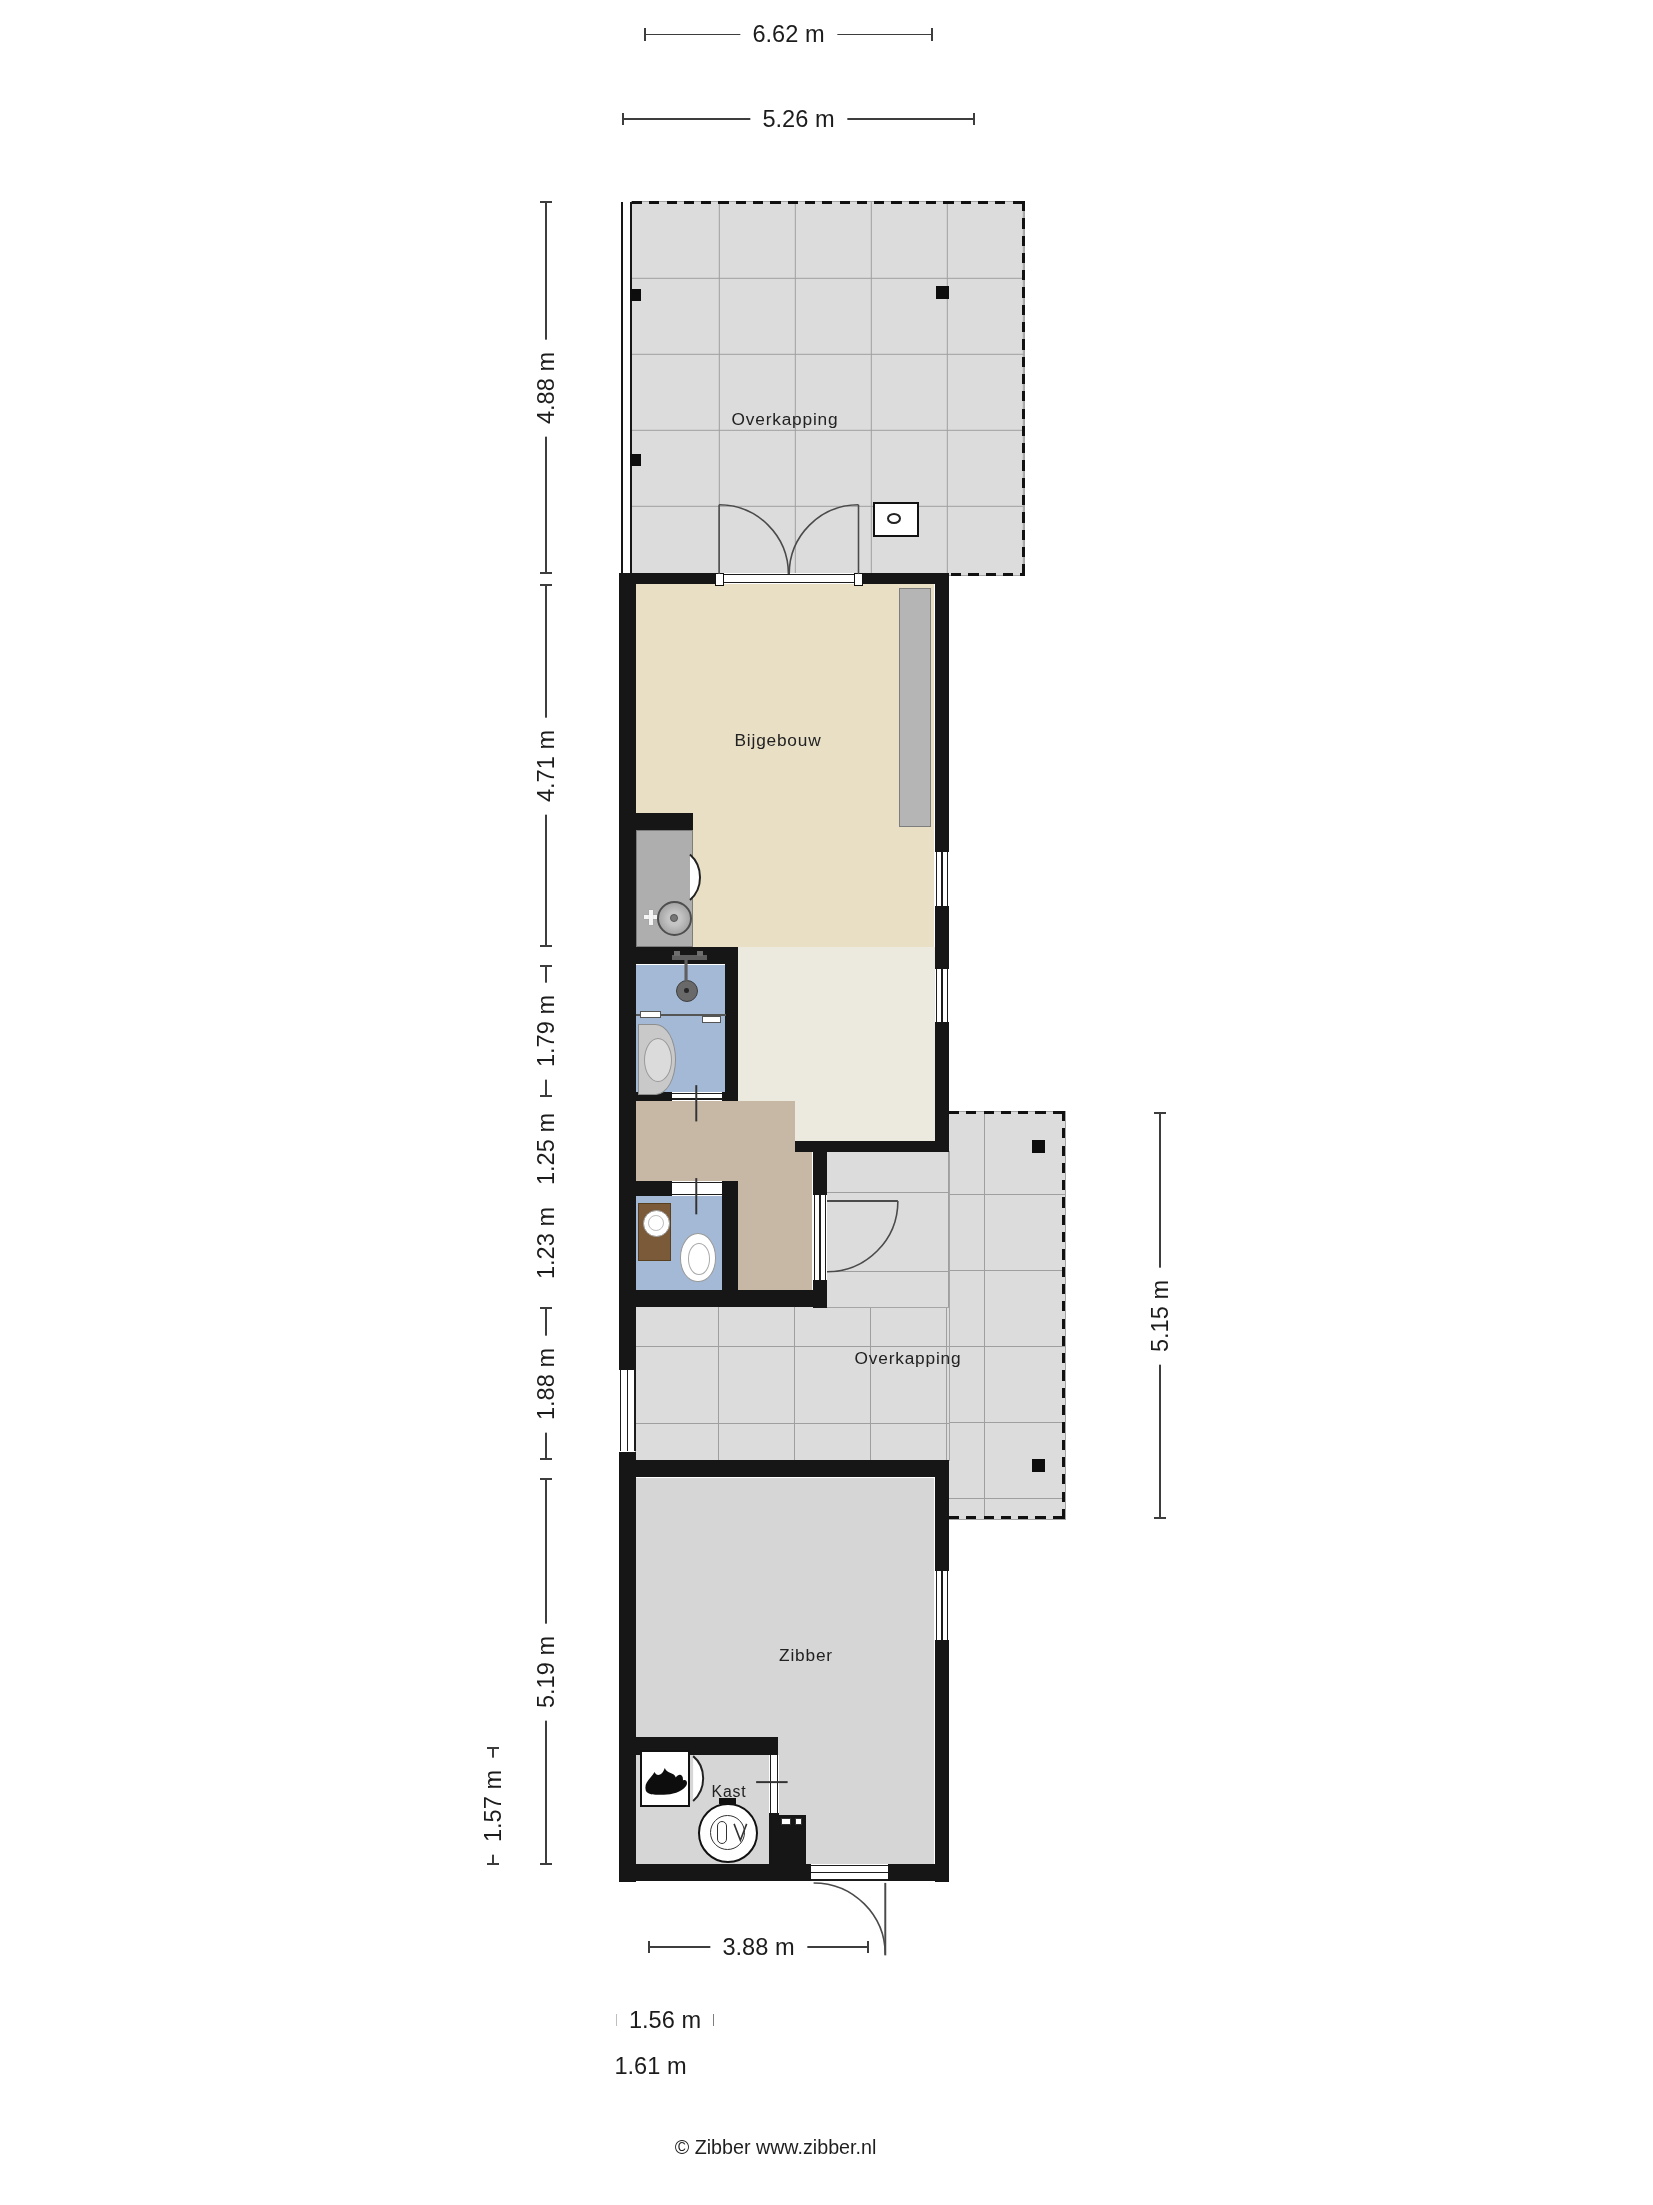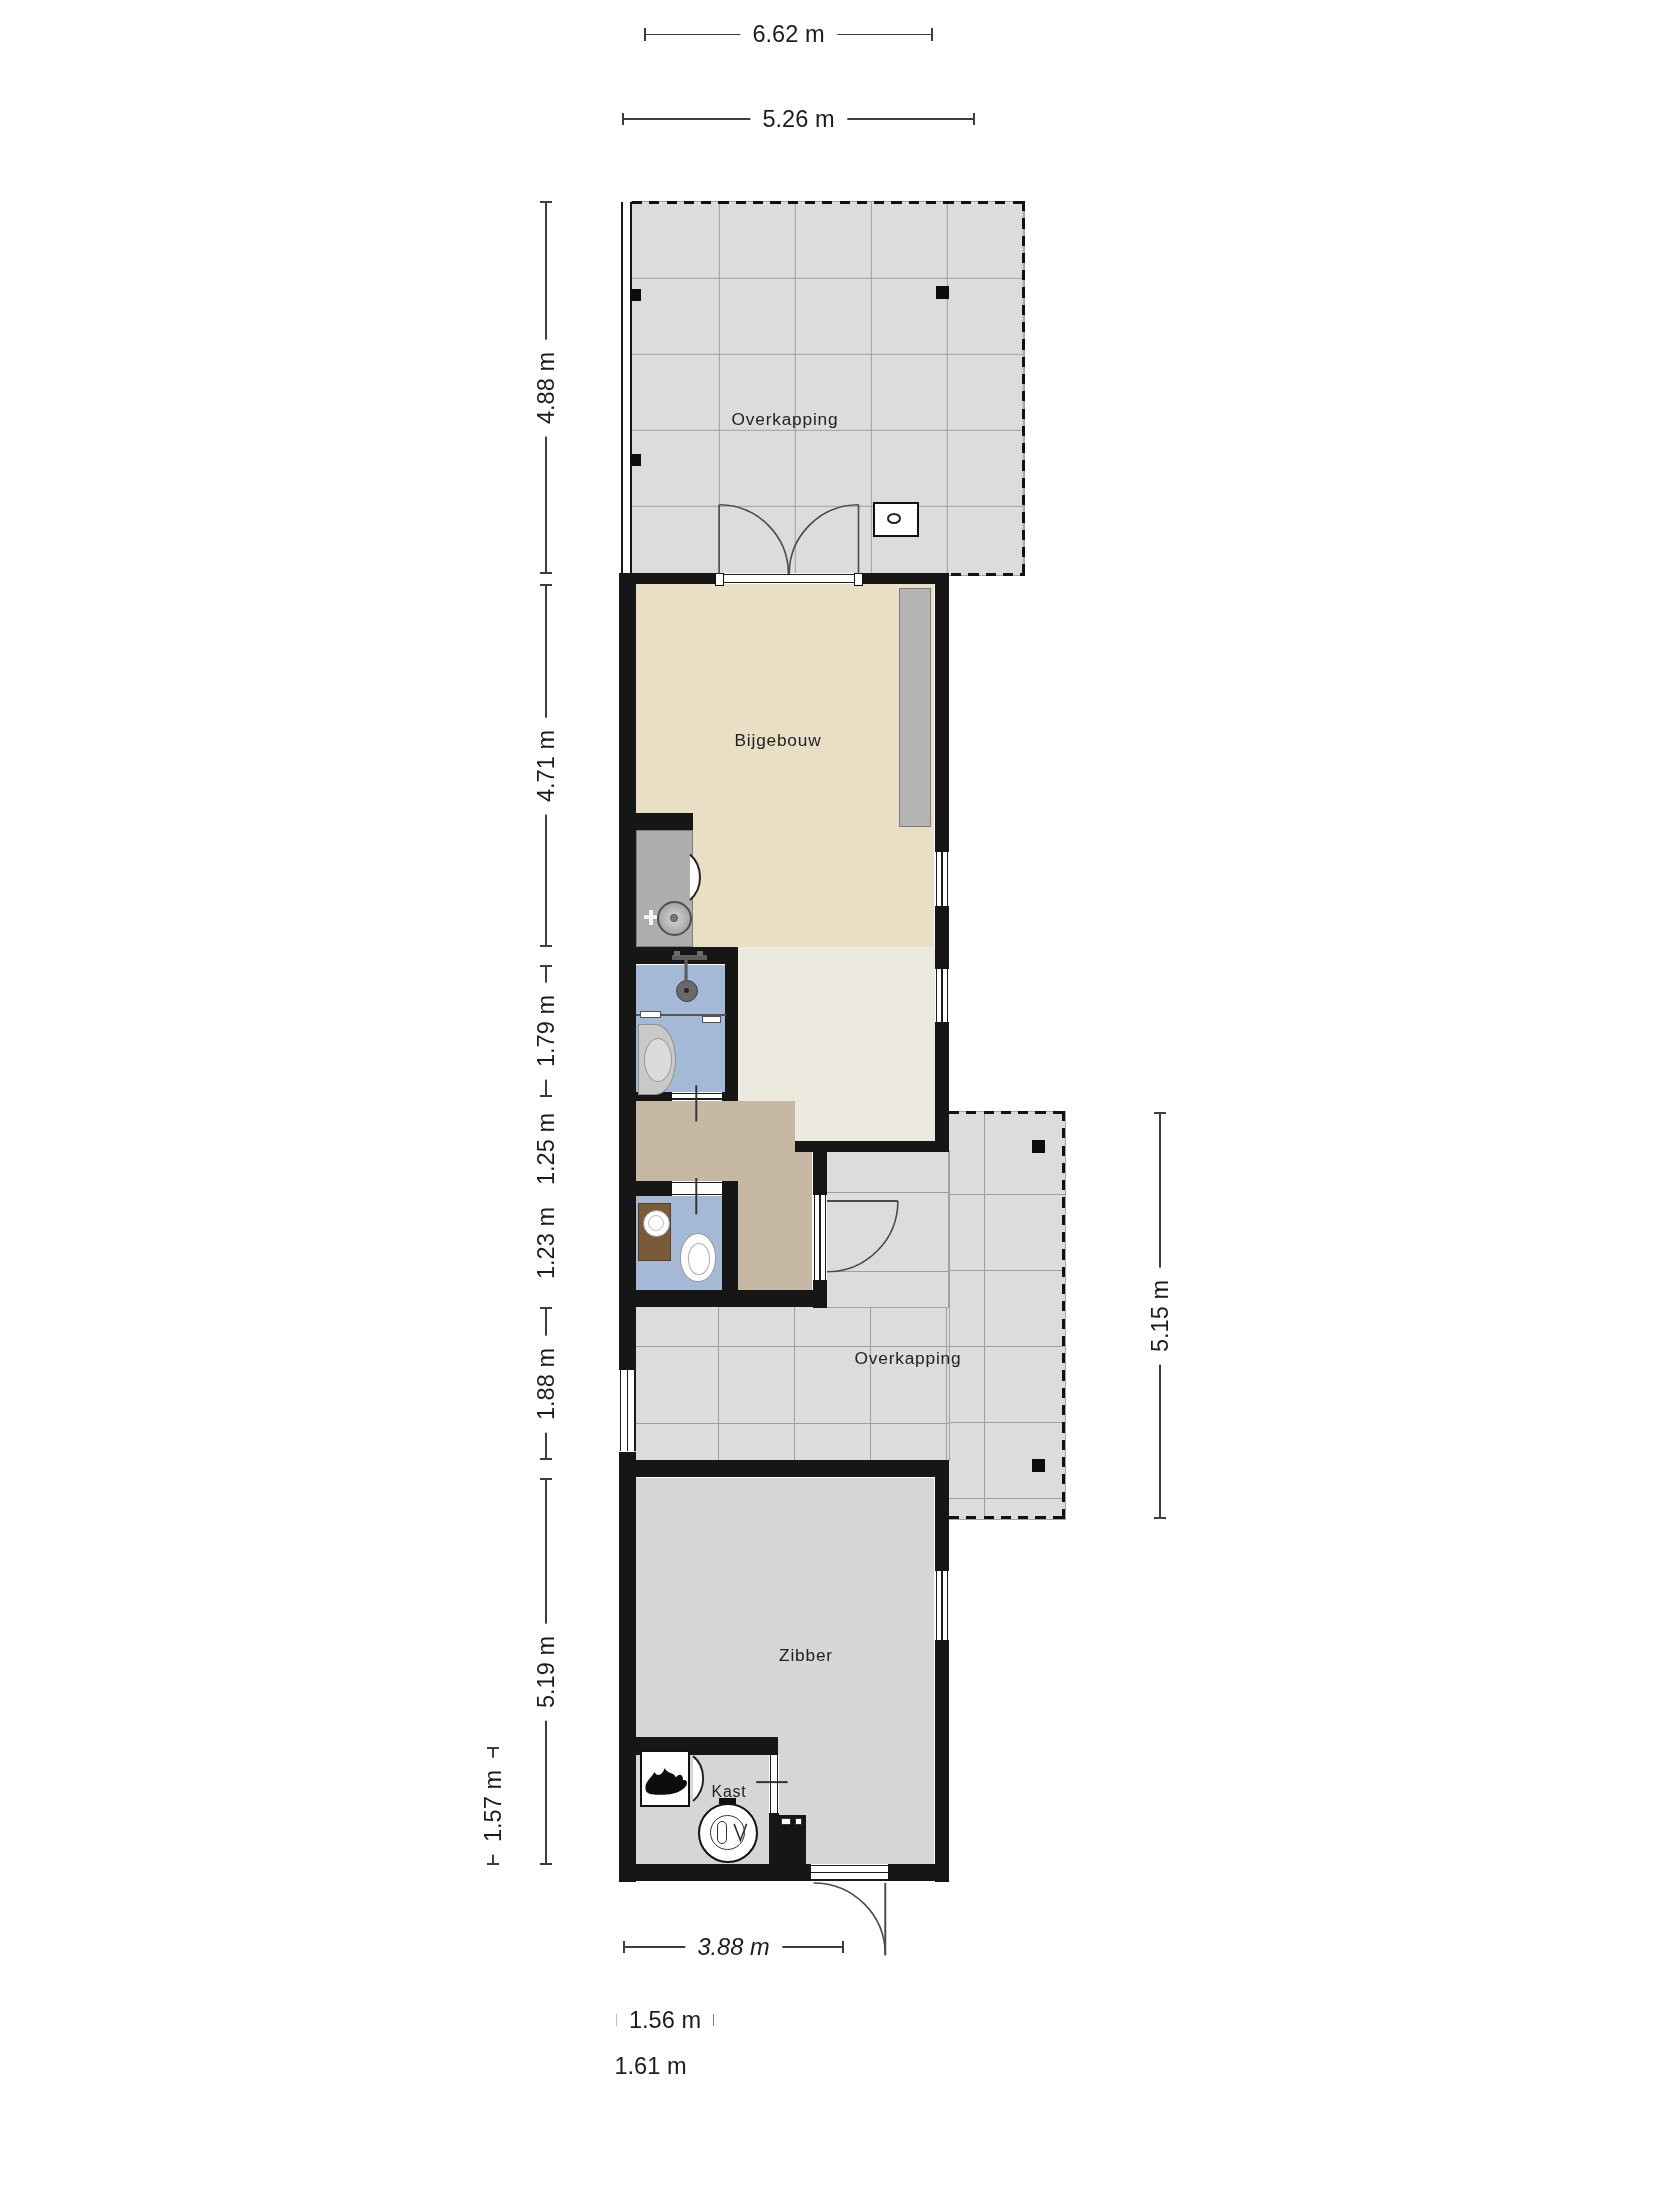--- a/index.html
+++ b/index.html
@@ -274,30 +274,31 @@
   <div class="dimv" style="left:479px;top:1747px;width:28px;height:118px;">
     <div class="ln"></div>
       <span>1.57 m</span>
     </div>
 
   <div class="dimv" style="left:1146px;top:1112px;width:28px;height:407px;">
     <div class="ln"></div>
       <span>5.15 m</span>
     </div>
 
-  <div class="dimh" style="left:623px;top:1933px;width:221px;height:28px;font-style:italic;">
+  <div class="dimh" style="left:648px;top:1933px;width:221px;height:28px;">
     <div class="ln"></div>
       <span>3.88 m</span>
     </div>
   <div class="dimh" style="left:616px;top:2006px;width:98px;height:28px;">
     <div class="ln"></div>
       <span>1.56 m</span>
     </div>
   <div class="dimh" style="left:621px;top:2052px;width:59px;height:28px;">
     <div class="ln"></div>
       <span>1.61 m</span>
     </div>
 
   <div id="footer">
+    <p class="l2">© Zibber www.zibber.nl</p>
   </div>
 
 </div>
 
 
 </body></html>

